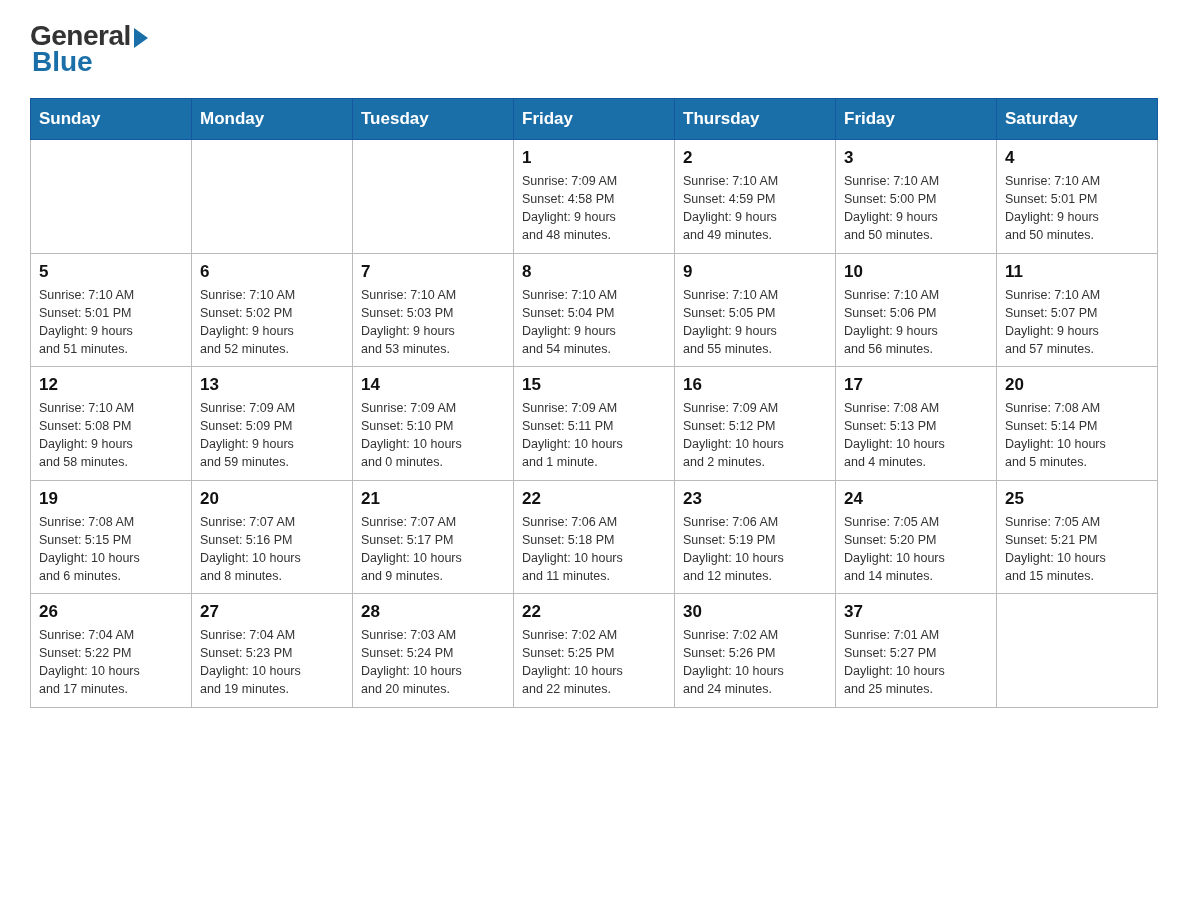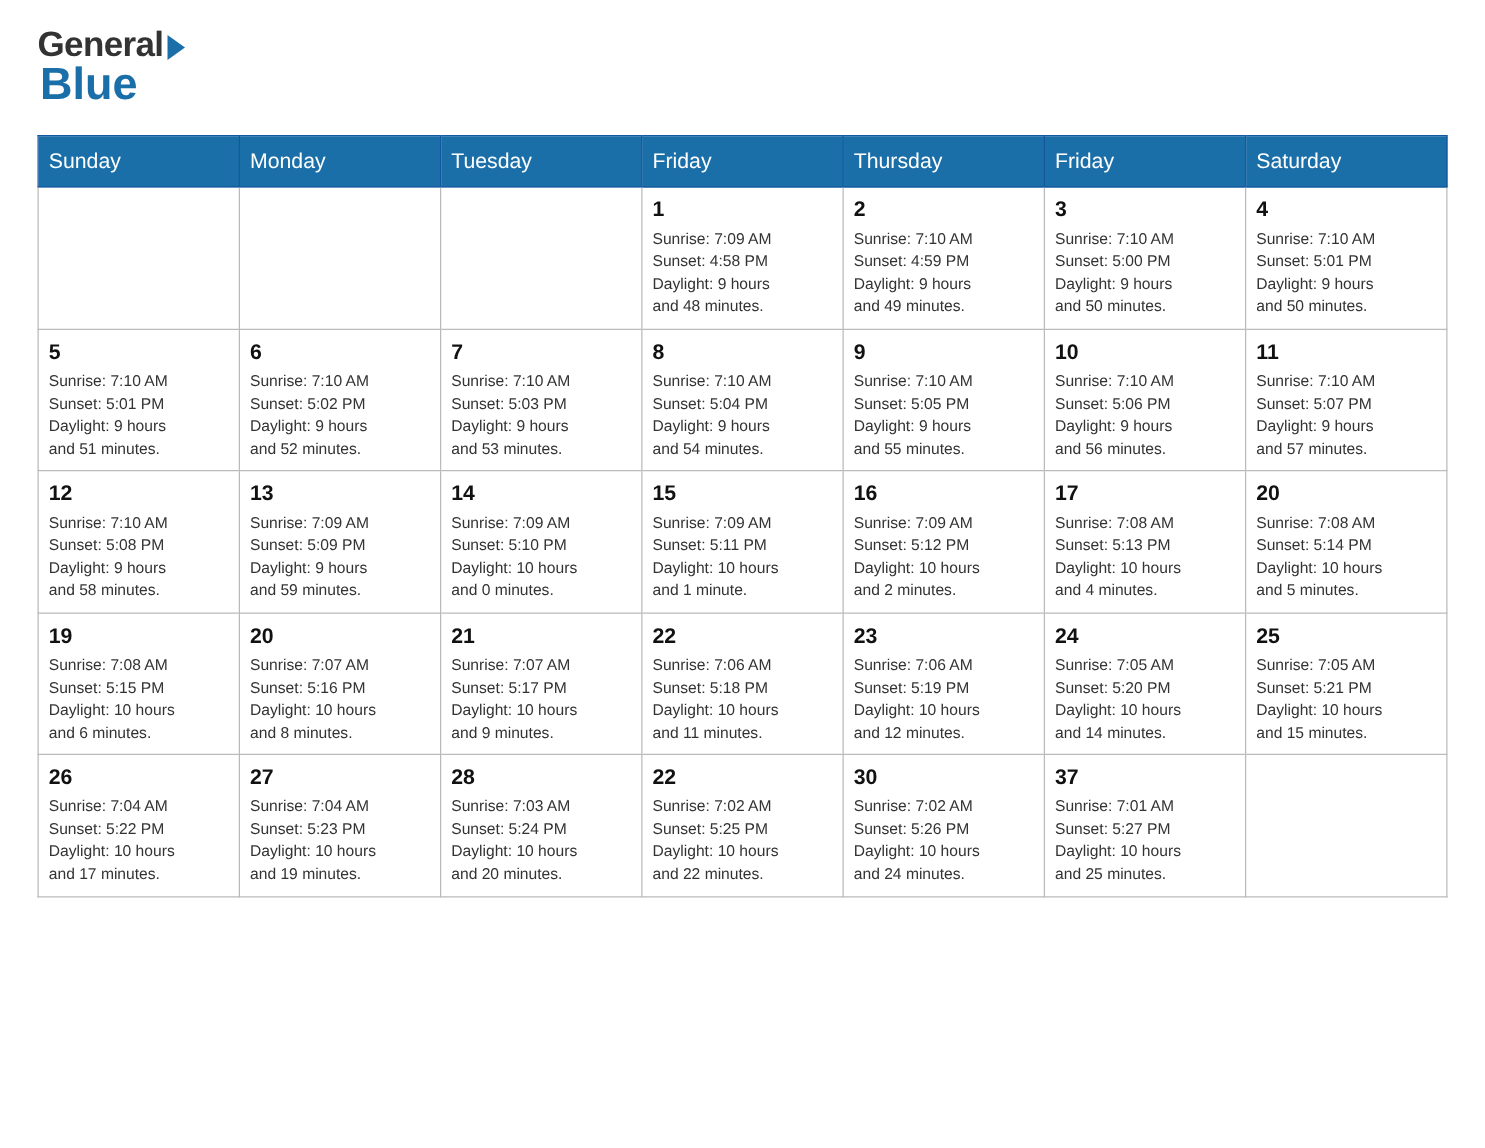--- a/index.html
+++ b/index.html
@@ -34,21 +34,21 @@
     .logo-arrow {
       width: 0;
       height: 0;
       border-left: 14px solid #1a6fa8;
       border-top: 10px solid transparent;
       border-bottom: 10px solid transparent;
       margin-left: 3px;
       margin-top: 4px;
     }
     .logo-blue {
-      font-size: 36px;
+      font-size: 28px;
       font-weight: bold;
       color: #1a6fa8;
       margin-top: -6px;
       padding-left: 2px;
     }
     .title-block {
       text-align: right;
     }
     .month-title {
       font-size: 52px;
@@ -63,21 +63,21 @@
     }
     .calendar {
       width: 100%;
       border-collapse: collapse;
       border: 1.5px solid #999;
     }
     .calendar thead th {
       background-color: #1a6fa8;
       color: #fff;
       font-size: 17px;
-      font-weight: normal;
+      font-weight: bold;
       padding: 10px 8px;
       text-align: left;
       border: 1px solid #1558a0;
     }
     .calendar tbody td {
       vertical-align: top;
       padding: 8px 8px;
       border: 1px solid #bbb;
       width: calc(100% / 7);
       min-height: 110px;

